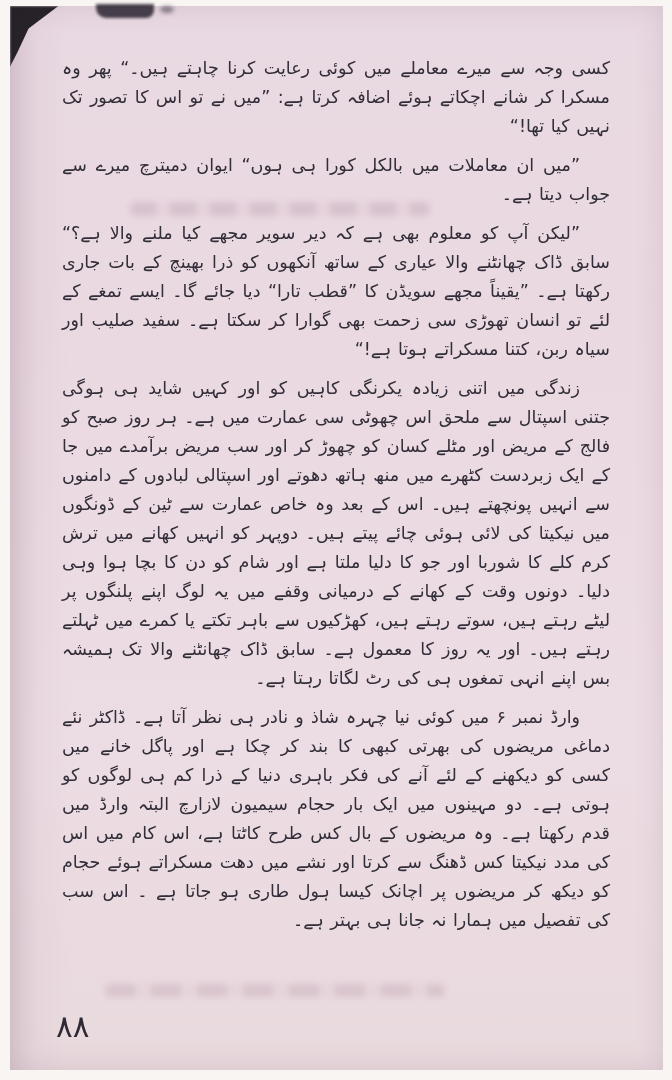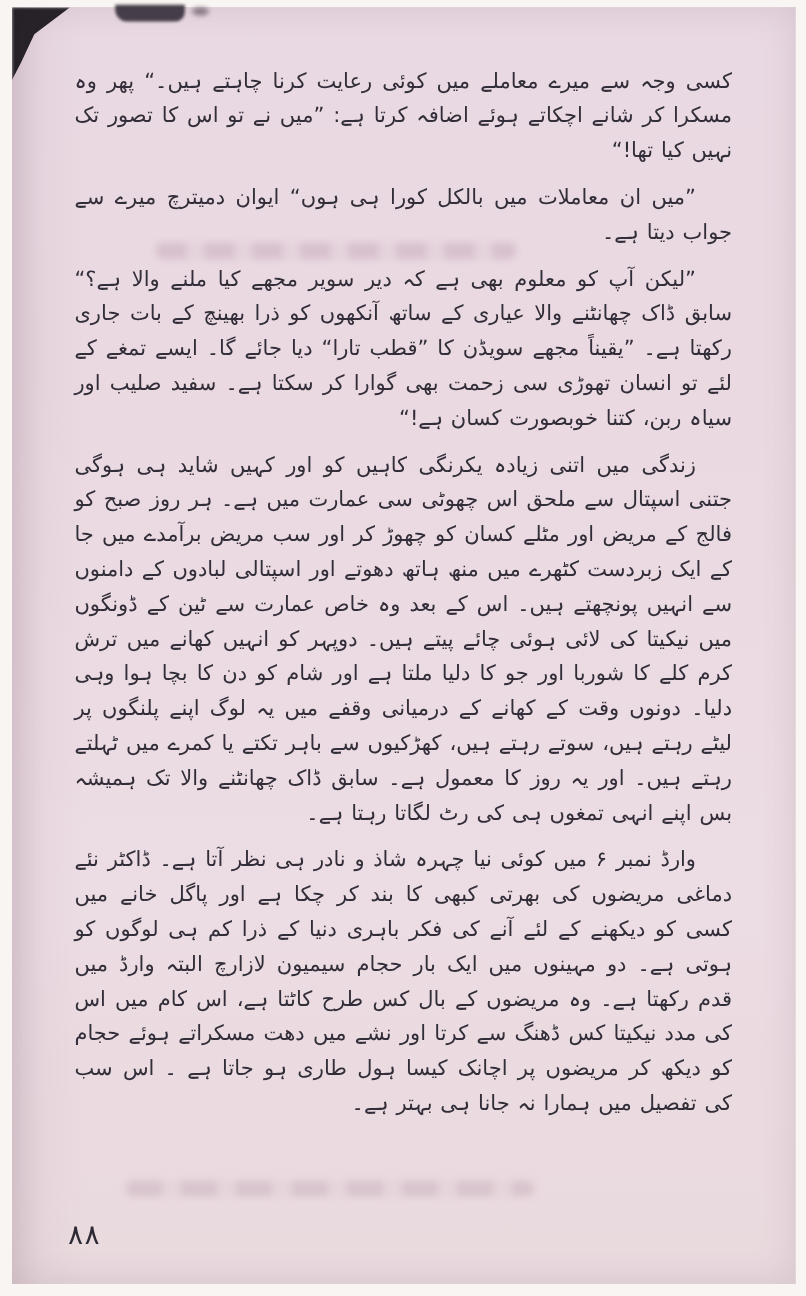--- a/index.html
+++ b/index.html
@@ -67,41 +67,40 @@
     margin:0 0 10px 0;
     text-indent:30px;
     word-spacing:1px;
   }
   .text-block p.no-indent{text-indent:0;}
   .page-number{
     position:absolute;
     bottom:26px;left:46px;
     direction:rtl;
     color:#2e2a35;
-    font-size:23px;
+    font-size:31px;
     letter-spacing:2px;
-    font-family:Liberation Mono, monospace;
   }
 </style>
 </head>
 <body>
 
 <div class="scan-frame">
   <div class="paper">
 
     <div class="corner-blot"></div>
     <div class="top-smudge"></div>
     <div class="top-smudge2"></div>
     <div class="bleed1"></div>
     <div class="bleed2"></div>
 
     <div class="text-block">
       <p class="no-indent">کسی وجہ سے میرے معاملے میں کوئی رعایت کرنا چاہتے ہیں۔“ پھر وہ مسکرا کر شانے اچکاتے ہوئے اضافہ کرتا ہے: ”میں نے تو اس کا تصور تک نہیں کیا تھا!“</p>
       <p>”میں ان معاملات میں بالکل کورا ہی ہوں“ ایوان دمیترچ میرے سے جواب دیتا ہے۔</p>
-      <p>”لیکن آپ کو معلوم بھی ہے کہ دیر سویر مجھے کیا ملنے والا ہے؟“ سابق ڈاک چھانٹنے والا عیاری کے ساتھ آنکھوں کو ذرا بھینچ کے بات جاری رکھتا ہے۔ ”یقیناً مجھے سویڈن کا ”قطب تارا“ دیا جائے گا۔ ایسے تمغے کے لئے تو انسان تھوڑی سی زحمت بھی گوارا کر سکتا ہے۔ سفید صلیب اور سیاہ ربن، کتنا خوبصورت کسان ہے!“</p>
+      <p>”لیکن آپ کو معلوم بھی ہے کہ دیر سویر مجھے کیا ملنے والا ہے؟“ سابق ڈاک چھانٹنے والا عیاری کے ساتھ آنکھوں کو ذرا بھینچ کے بات جاری رکھتا ہے۔ ”یقیناً مجھے سویڈن کا ”قطب تارا“ دیا جائے گا۔ ایسے تمغے کے لئے تو انسان تھوڑی سی زحمت بھی گوارا کر سکتا ہے۔ سفید صلیب اور سیاہ ربن، کتنا مسکراتے ہوتا ہے!“</p>
       <p>زندگی میں اتنی زیادہ یکرنگی کاہیں کو اور کہیں شاید ہی ہوگی جتنی اسپتال سے ملحق اس چھوٹی سی عمارت میں ہے۔ ہر روز صبح کو فالج کے مریض اور مٹلے کسان کو چھوڑ کر اور سب مریض برآمدے میں جا کے ایک زبردست کٹھرے میں منھ ہاتھ دھوتے اور اسپتالی لبادوں کے دامنوں سے انہیں پونچھتے ہیں۔ اس کے بعد وہ خاص عمارت سے ٹین کے ڈونگوں میں نیکیتا کی لائی ہوئی چائے پیتے ہیں۔ دوپہر کو انہیں کھانے میں ترش کرم کلے کا شوربا اور جو کا دلیا ملتا ہے اور شام کو دن کا بچا ہوا وہی دلیا۔ دونوں وقت کے کھانے کے درمیانی وقفے میں یہ لوگ اپنے پلنگوں پر لیٹے رہتے ہیں، سوتے رہتے ہیں، کھڑکیوں سے باہر تکتے یا کمرے میں ٹہلتے رہتے ہیں۔ اور یہ روز کا معمول ہے۔ سابق ڈاک چھانٹنے والا تک ہمیشہ بس اپنے انہی تمغوں ہی کی رٹ لگاتا رہتا ہے۔</p>
       <p>وارڈ نمبر ۶ میں کوئی نیا چہرہ شاذ و نادر ہی نظر آتا ہے۔ ڈاکٹر نئے دماغی مریضوں کی بھرتی کبھی کا بند کر چکا ہے اور پاگل خانے میں کسی کو دیکھنے کے لئے آنے کی فکر باہری دنیا کے ذرا کم ہی لوگوں کو ہوتی ہے۔ دو مہینوں میں ایک بار حجام سیمیون لازارچ البتہ وارڈ میں قدم رکھتا ہے۔ وہ مریضوں کے بال کس طرح کاٹتا ہے، اس کام میں اس کی مدد نیکیتا کس ڈھنگ سے کرتا اور نشے میں دھت مسکراتے ہوئے حجام کو دیکھ کر مریضوں پر اچانک کیسا ہول طاری ہو جاتا ہے ۔ اس سب کی تفصیل میں ہمارا نہ جانا ہی بہتر ہے۔</p>
     </div>
 
     <div class="page-number">۸۸</div>
 
   </div>
 </div>
 
 </body></html>

